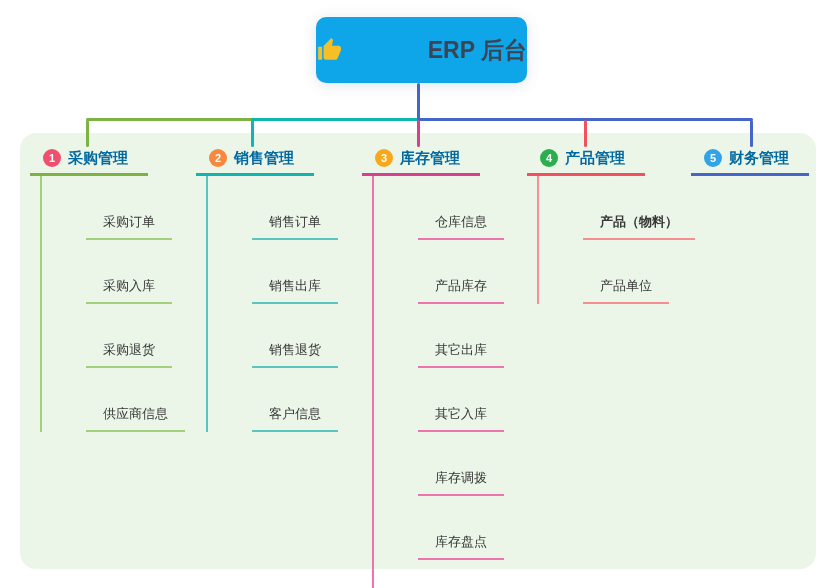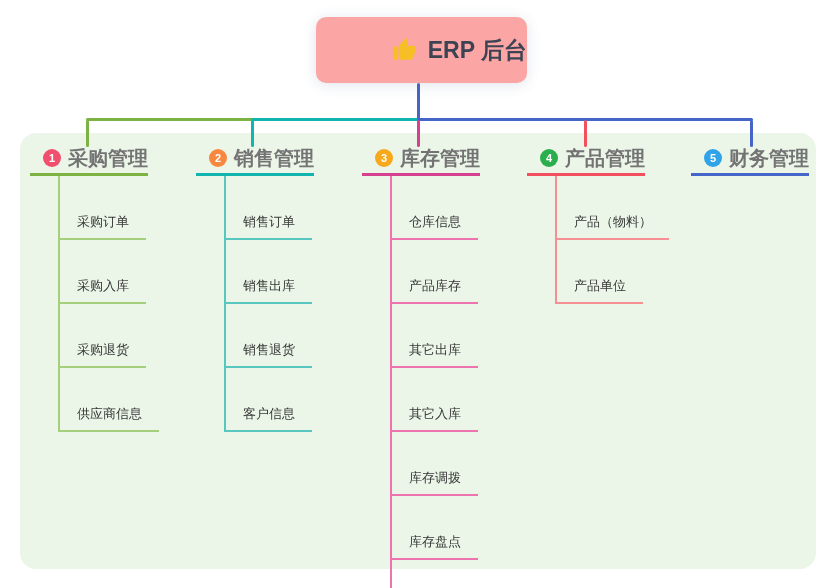--- a/index.html
+++ b/index.html
@@ -1,30 +1,30 @@
 <!DOCTYPE html>
 <html><head>
 <meta charset="utf-8">
 <style>
   html,body{margin:0;padding:0;}
   body{font-family:"Liberation Sans","DejaVu Sans",sans-serif;background:#fff;}
   .canvas{position:relative;width:839px;height:588px;background:#ffffff;overflow:hidden;}
   .panel{position:absolute;left:20px;top:133px;width:796px;height:436px;background:#ebf6e8;border-radius:16px;}
-  .root-node{position:absolute;left:316px;top:17px;width:211px;height:66px;background:#fca5a5;border-radius:10px;
-    box-shadow:0 2px 14px rgba(70,90,130,0.16);display:flex;align-items:center;justify-content:flex-end;gap:11px;
+  .root-node{position:absolute;left:316px;top:17px;width:211px;height:66px;background:#0ea5e9;border-radius:10px;
+    box-shadow:0 2px 14px rgba(70,90,130,0.16);display:flex;align-items:center;justify-content:space-between;gap:11px;
     font-size:23px;font-weight:600;color:#3c4453;cursor:pointer;}
   .thumb-icon{width:26px;height:26px;display:inline-flex;}
   .cline{position:absolute;border-radius:2px;}
   .branch{position:absolute;width:160px;}
   .branch-header{display:flex;align-items:center;gap:7px;width:118px;box-sizing:border-box;
     padding:2px 0 5px 13px;border-bottom:3px solid #888;cursor:pointer;}
   .badge{width:18px;height:18px;border-radius:50%;color:#fff;font-size:11px;font-weight:bold;
     display:inline-flex;align-items:center;justify-content:center;flex:0 0 auto;}
-  .branch-title{font-size:20px;font-weight:600;color:#737373;line-height:20px;white-space:nowrap;}
-  .children{margin-left:28px;border-left:2px solid #ccc;width:max-content;}
+  .branch-title{font-size:15px;font-weight:600;color:#0369a1;line-height:20px;white-space:nowrap;}
+  .children{margin-left:10px;border-left:2px solid #ccc;width:max-content;padding-left:44px;}
   .child{height:53px;border-bottom:2px solid #ccc;display:flex;align-items:flex-end;
     padding:0 17px 9px 17px;width:max-content;box-sizing:content-box;cursor:pointer;}
   .child span{font-size:13px;color:#373737;line-height:15px;white-space:nowrap;}
 </style>
 </head>
 <body>
 
 <div class="canvas">
   <div class="panel"></div>
 
@@ -116,21 +116,21 @@
           </div>
           <div class="child" style="border-bottom-color: rgb(238, 116, 176);"></div>
         </div>
       </div>
       <div class="branch" style="left: 527px; top: 146px;">
         <div class="branch-header" style="border-bottom-color: rgb(242, 80, 95);">
           <span class="badge" style="background: rgb(43, 174, 78);">4</span>
           <span class="branch-title">产品管理</span>
         </div>
         <div class="children" style="border-left-color: rgb(246, 143, 148);">
-          <div class="child" style="border-bottom-color: rgb(246, 143, 148);">
+          <div class="child" style="border-bottom-color: rgb(246, 143, 148); font-weight: bold;">
             <span>产品（物料）</span>
           </div>
           <div class="child" style="border-bottom-color: rgb(246, 143, 148);">
             <span>产品单位</span>
           </div>
         </div>
       </div>
       <div class="branch" style="left: 691px; top: 146px;">
         <div class="branch-header" style="border-bottom-color: rgb(69, 101, 200);">
           <span class="badge" style="background: rgb(49, 163, 232);">5</span>

